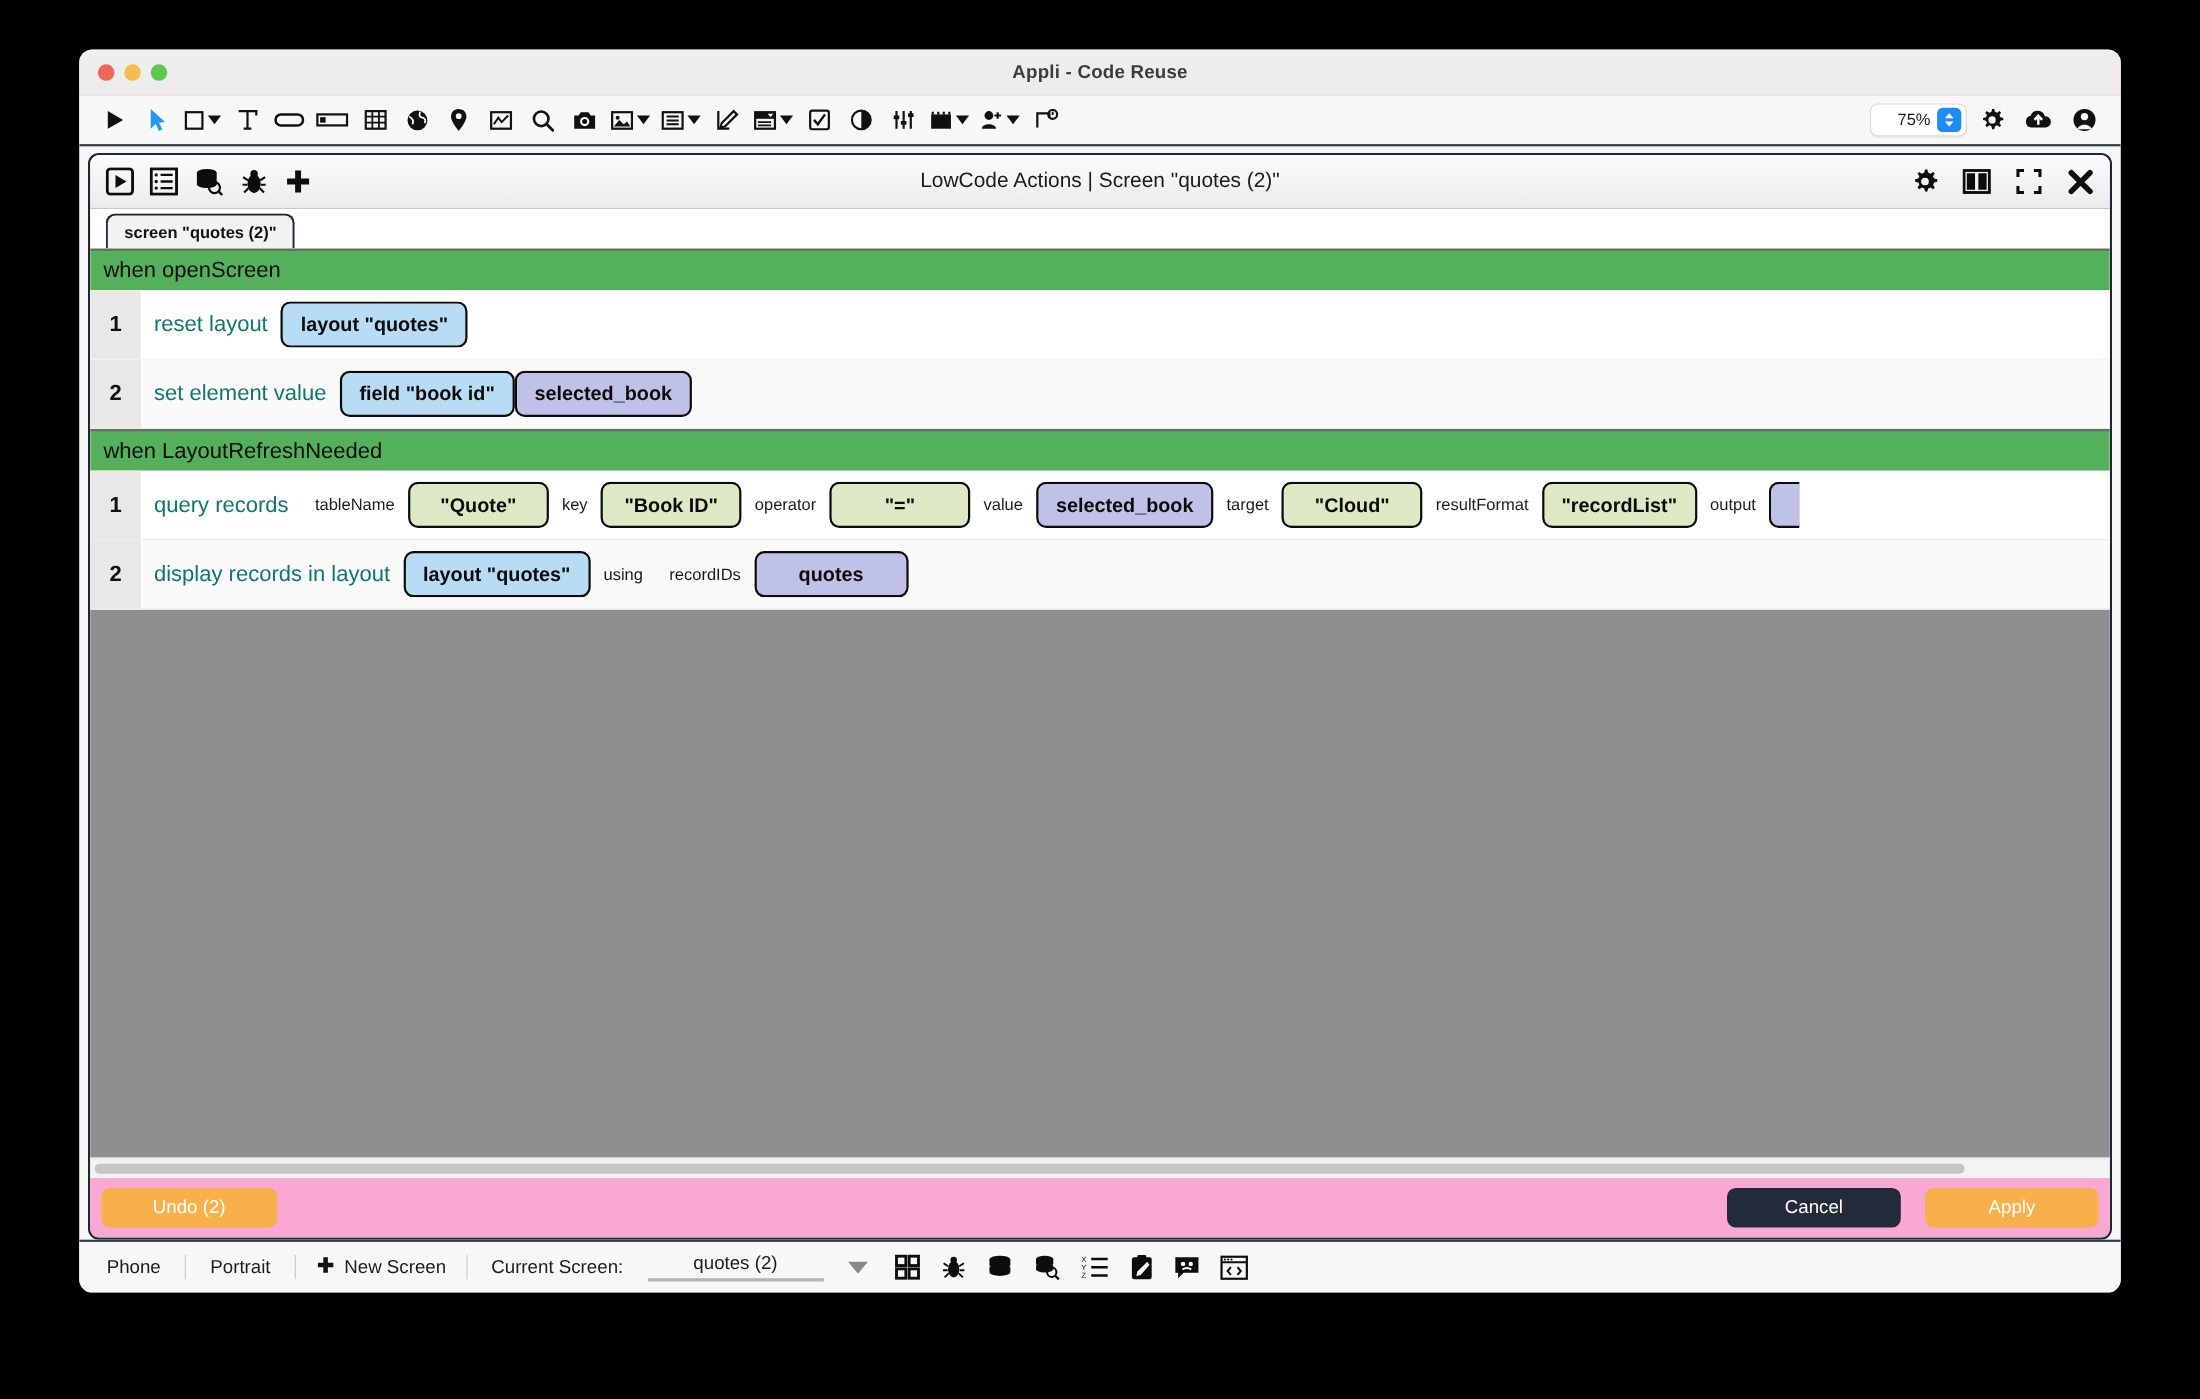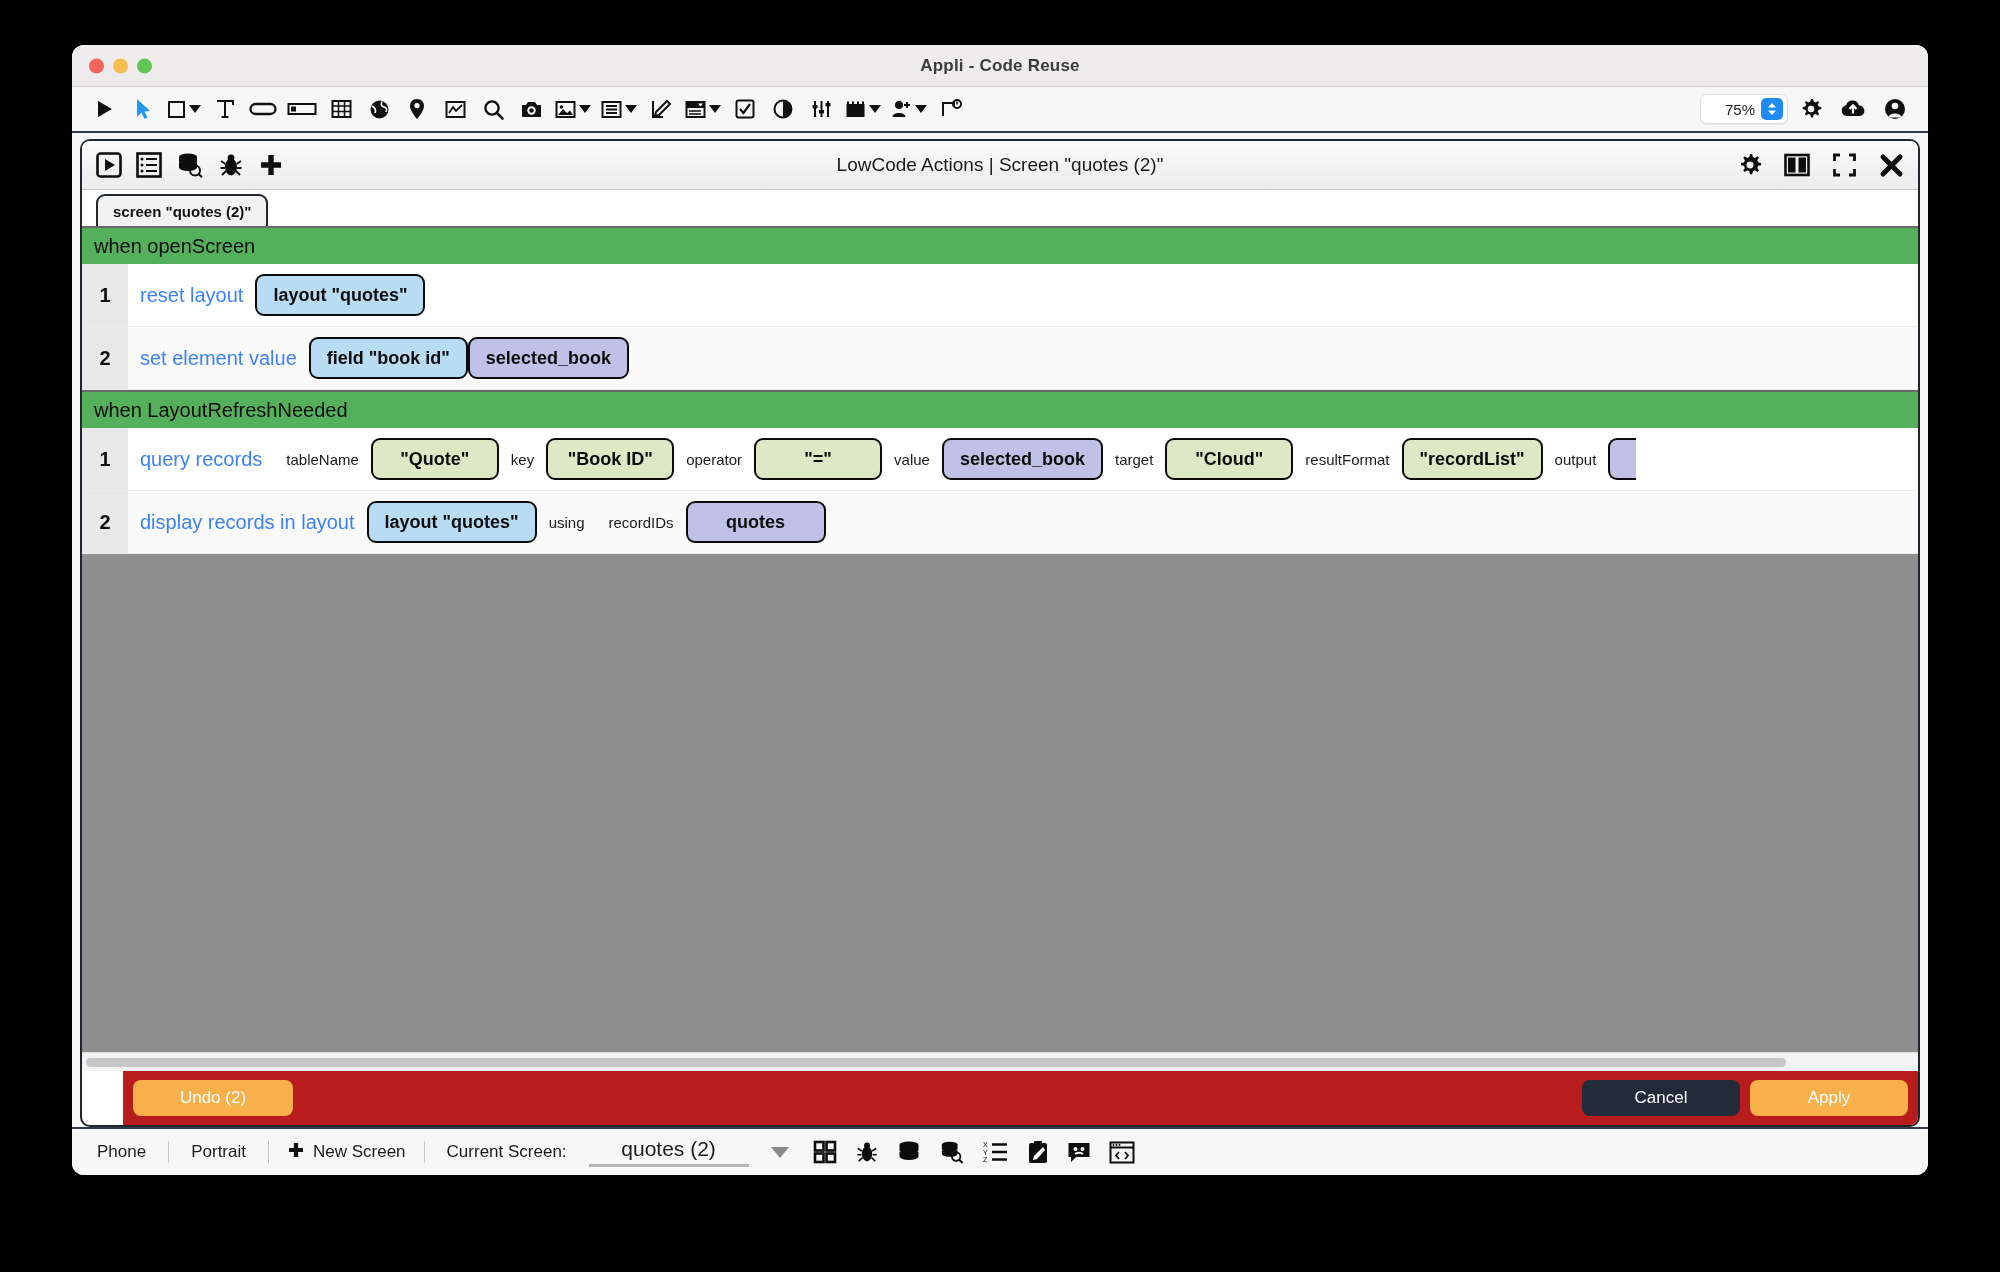--- a/index.html
+++ b/index.html
@@ -152,21 +152,21 @@
     font-size: 20px; font-weight: bold; color: #111;
   }
   .row-body {
     display: flex; align-items: center;
     gap: 0;
     padding-left: 12px;
     flex: 1 1 auto;
     overflow: hidden;
     white-space: nowrap;
   }
-  .verb { font-size: 20px; color: #3b82f6; margin-right: 12px; }
+  .verb { font-size: 20px; color: #0f766e; margin-right: 12px; }
   .param-label { font-size: 15px; color: #1a1a1a; margin: 0 12px; }
   .chip {
     border: 2.5px solid #0b0b0b;
     border-radius: 9px;
     height: 42px;
     min-width: 56px;
     display: flex; align-items: center; justify-content: center;
     padding: 0 16px;
     font-size: 18px; font-weight: bold; color: #0c0c0c;
     box-sizing: border-box;
@@ -189,25 +189,24 @@
     display: flex; align-items: center;
     padding: 0 4px;
   }
   .hscroll-thumb {
     height: 9px; border-radius: 5px; background: #c6c6c6; width: 93%;
   }
 
   
   .actionbar {
     flex: 0 0 54px; height: 54px;
-    background: #b91c1c;
+    background: #f9a8d4;
     display: flex; align-items: center;
     padding: 0 10px;
-    gap: 10px;
-    margin-left: 41px;
+    gap: 22px;
   }
   .btn {
     border-radius: 8px; height: 36px;
     display: flex; align-items: center; justify-content: center;
     font-size: 17px; color: #fff; padding: 0 24px;
     cursor: default; box-sizing: border-box;
   }
   .btn.undo { background: #f7b04a; min-width: 160px; }
   .btn.cancel { background: #232b3a; min-width: 158px; }
   .btn.apply { background: #f7b04a; min-width: 158px; }
@@ -219,21 +218,21 @@
     background: #f7f7f7;
     border-top: 2px solid #2f3b4d;
     display: flex; align-items: center;
     padding: 0 3px;
     gap: 0;
   }
   .sb-text { font-size: 17px; color: #1b1b1b; padding: 0 22px; }
   .sb-sep { width: 1px; height: 22px; background: #c7c7c7; }
   .sb-item { display: flex; align-items: center; gap: 8px; padding: 0 18px; font-size: 17px; color: #1b1b1b; }
   .sb-screen-val {
-    font-size: 21px; color: #1b1b1b;
+    font-size: 17px; color: #1b1b1b;
     border-bottom: 3px solid #b5b5b5;
     padding: 0 10px 3px 10px; min-width: 140px; text-align: center;
   }
   .sb-caret { width: 0; height: 0; border-left: 9px solid transparent; border-right: 9px solid transparent;
               border-top: 11px solid #8a8a8a; margin-left: 22px; }
   .sb-icons { display: flex; align-items: center; gap: 18px; margin-left: 24px; }
 </style>
 </head>
 <body>
 

